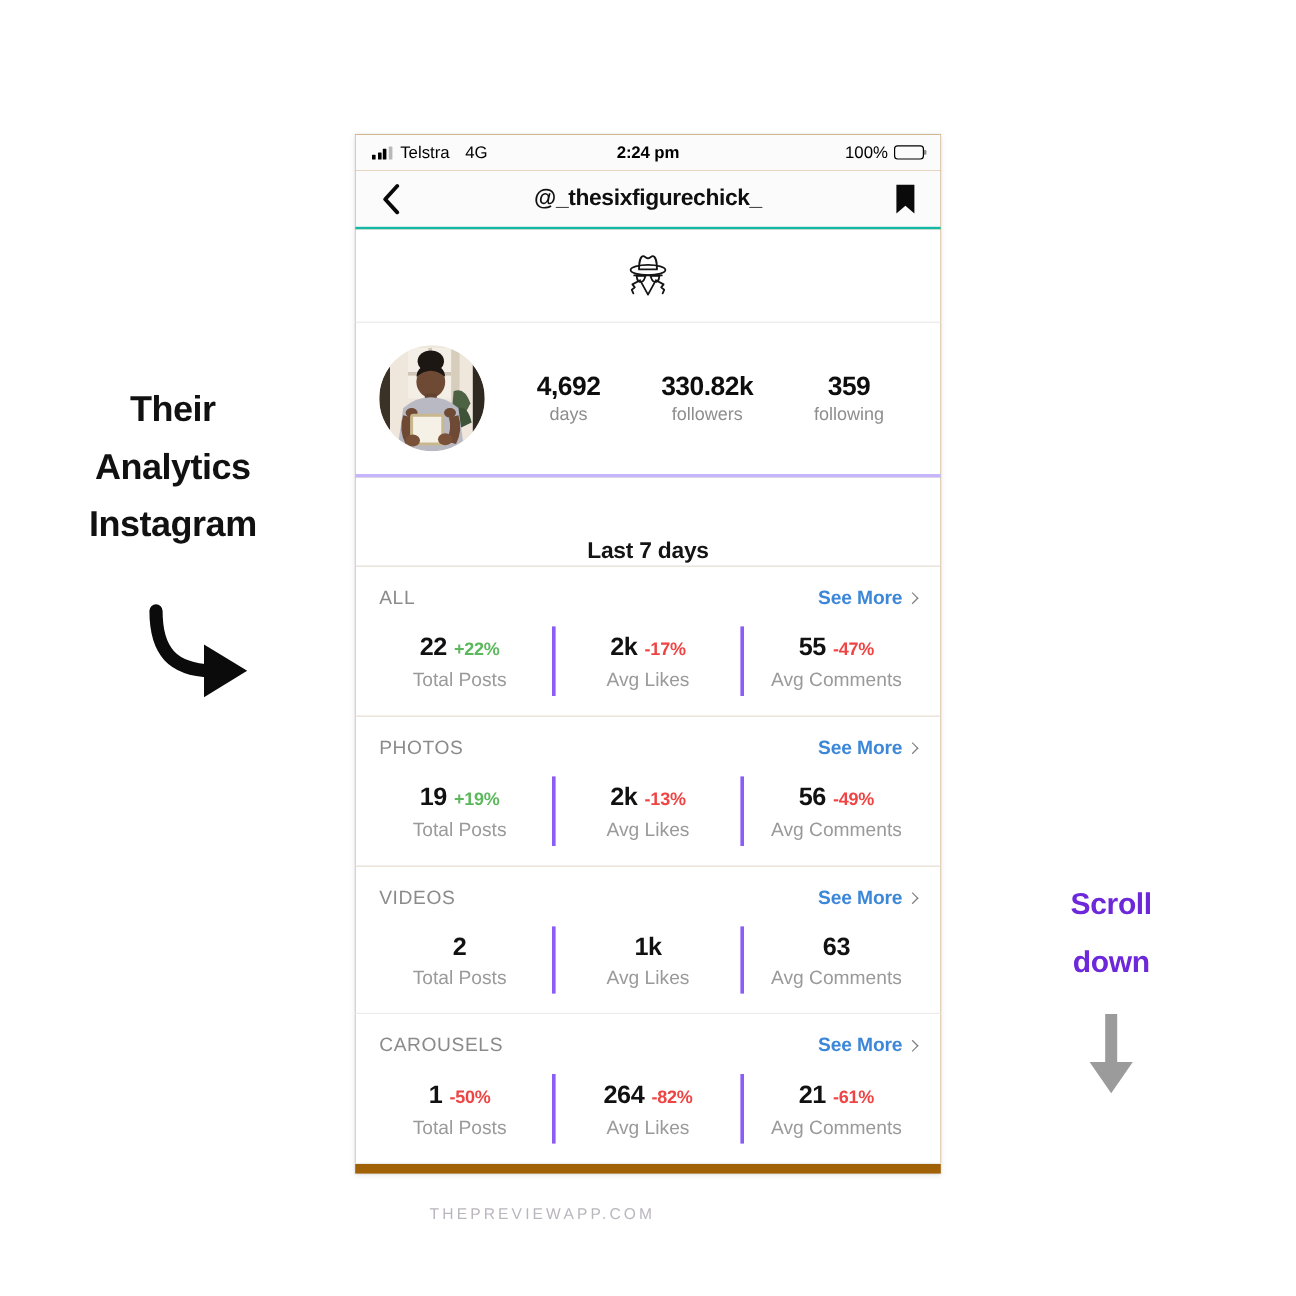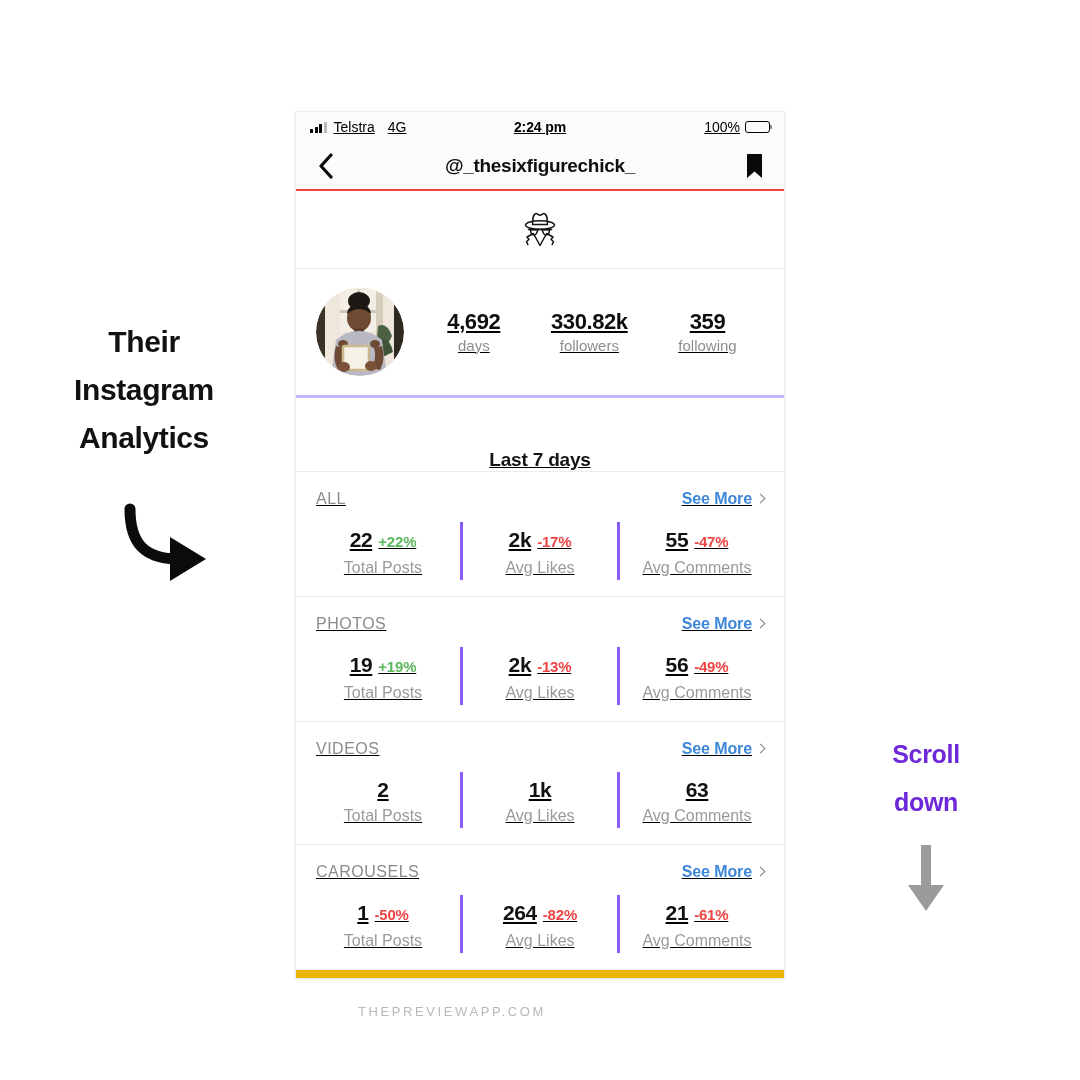--- a/index.html
+++ b/index.html
@@ -79,24 +79,23 @@
     font-weight: 400;
   }
 
   
   #phone {
     position: absolute;
     left: 296px;
     top: 112px;
     width: 488px;
     height: 866px;
-    background: #eab308;
+    background: #a16207;
     overflow: hidden;
     box-shadow: 0 1px 5px rgba(0,0,0,0.10), 0 0 0 1px rgba(0,0,0,0.035);
-    text-decoration: underline;
   }
 
   
   #status-bar {
     height: 30px;
     display: flex;
     align-items: center;
     padding: 0 14px;
     background: #fbfbfb;
     font-size: 14px;
@@ -132,21 +131,21 @@
   }
   #battery-fill { width: 100%; height: 100%; background: #000; border-radius: 1px; }
 
   
   #nav-bar {
     height: 49px;
     display: flex;
     align-items: center;
     padding: 0 16px;
     background: #fbfbfb;
-    border-bottom: 2px solid #ef4444;
+    border-bottom: 2px solid #14b8a6;
     position: relative;
   }
   #back-button {
     width: 28px; height: 28px;
     display: flex; align-items: center; justify-content: center;
     cursor: pointer;
   }
   #nav-title {
     position: absolute;
     left: 0; right: 0;
@@ -308,22 +307,22 @@
     line-height: 21px;
   }
 </style>
 </head>
 <body>
 
 <div id="canvas">
 
   <div id="left-annotation">
     <div class="promo-line">Their</div>
+    <div class="promo-line">Analytics</div>
     <div class="promo-line">Instagram</div>
-    <div class="promo-line">Analytics</div>
   </div>
 
   <svg id="curve-arrow" viewBox="0 0 92 82">
     <path d="M8 6 C8 40 22 55 54 56" stroke="#0b0b0b" stroke-width="11" fill="none" stroke-linecap="round"></path>
     <path d="M48 34 L84 56 L48 78 Z" fill="#0b0b0b"></path>
   </svg>
 
   <div id="right-annotation">
     <div class="scroll-line">Scroll</div>
     <div class="scroll-line">down</div>

